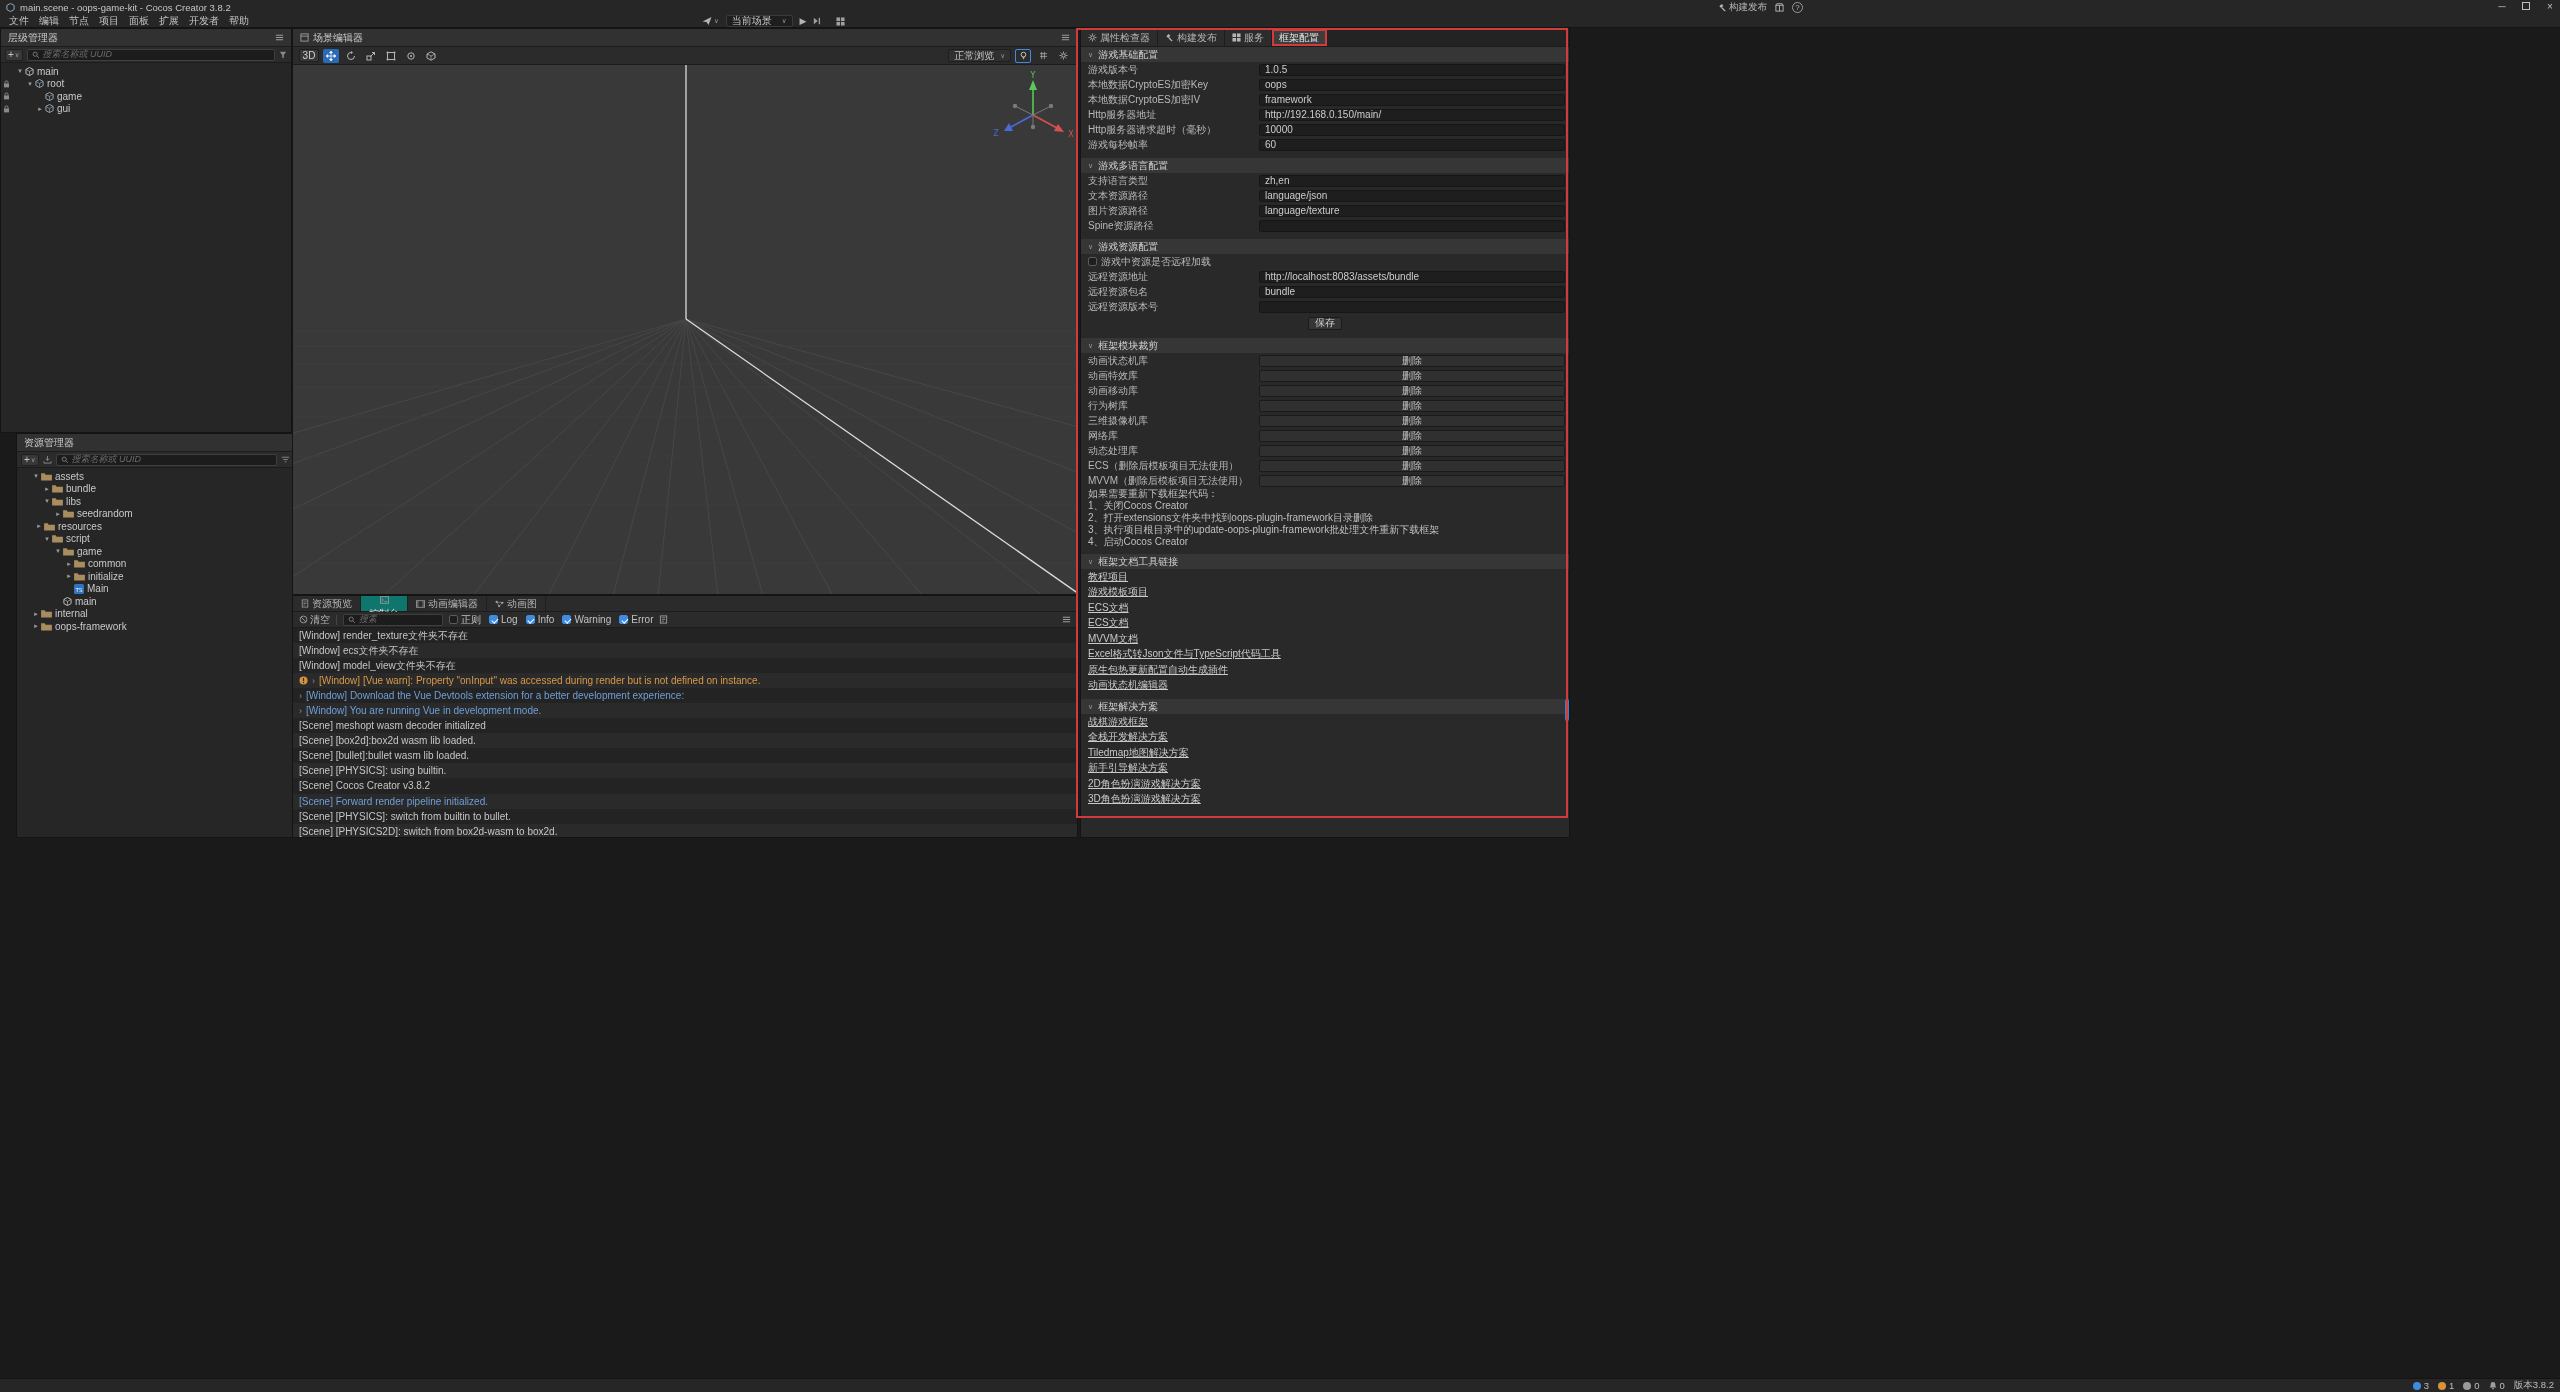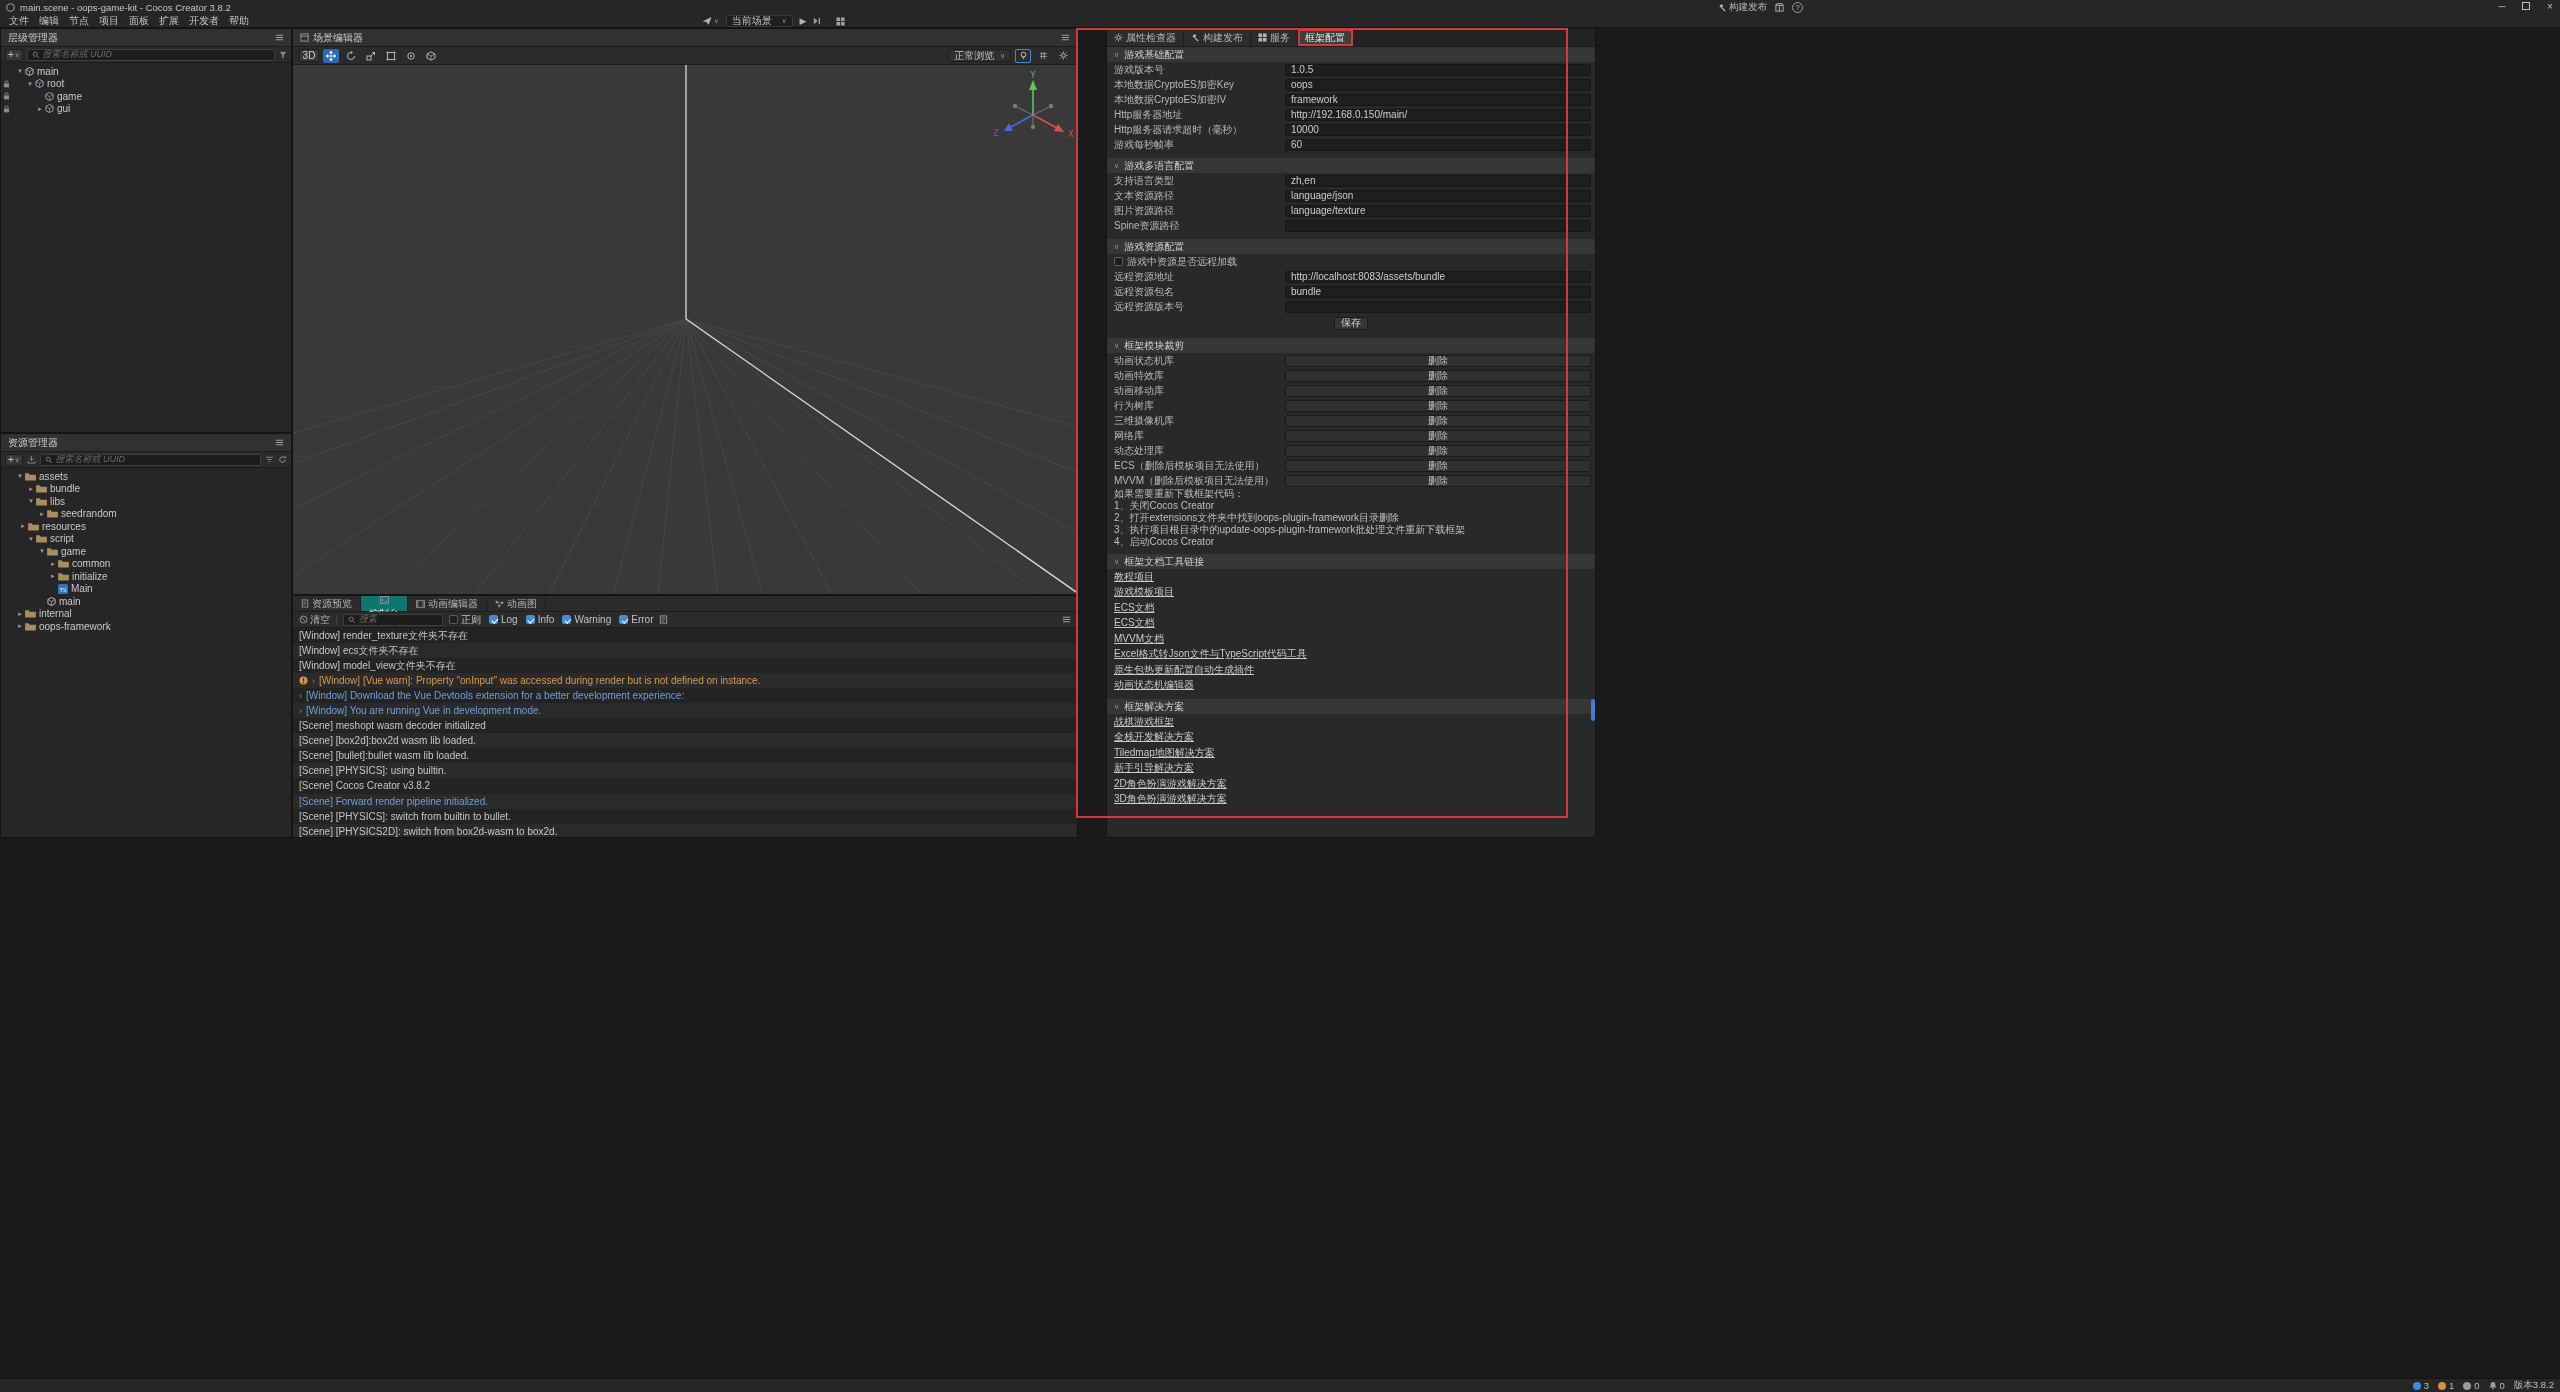--- a/index.html
+++ b/index.html
@@ -279,21 +279,21 @@
           <svg width="9" height="9" viewBox="0 0 10 10">
             <path d="M5 .5 9 2.7v4.6L5 9.5 1 7.3V2.7z" fill="none" stroke="#9fb0bd"></path>
             <path d="M1 2.7 5 5l4-2.3M5 5v4.5" fill="none" stroke="#9fb0bd" stroke-width=".7"></path>
           </svg>
         </span>
         <span class="tree-label">gui</span>
       </div>
     </div>
 </div>
 
-<div class="panel" id="assets-panel" style="left:0;top:433px;width:292px;height:405px;">
+<div class="panel" id="assets-panel" style="left:16px;top:433px;width:292px;height:405px;">
   <div class="panel-header">
     <span class="ph-title">资源管理器</span>
     <span class="icn">
       <svg width="9" height="9" viewBox="0 0 10 10">
           <path d="M1 2.5h8M1 5h8M1 7.5h8" stroke="#9e9e9e" stroke-width="1.1"></path>
         </svg>
     </span>
   </div>
   <div class="panel-toolbar">
     <span class="pt-btn">+<span class="chev">∨</span></span>
@@ -728,21 +728,21 @@
       </div>
       <div class="log-row even t-log">
         <span class="log-text">[Scene] [PHYSICS]: switch from builtin to bullet.</span>
       </div>
       <div class="log-row odd t-log">
         <span class="log-text">[Scene] [PHYSICS2D]: switch from box2d-wasm to box2d.</span>
       </div>
     </div>
 </div>
 
-<div class="panel" id="inspector-panel" style="left:1106px;top:28px;width:490px;height:810px;">
+<div class="panel" id="inspector-panel" style="left:1080px;top:28px;width:490px;height:810px;">
   <div id="inspector-tabs">
       <div class="insp-tab">
         <span class="icn ">
           <svg width="9" height="9" viewBox="0 0 10 10">
             <circle cx="5" cy="5" r="1.9" fill="none" stroke="#b5b5b5" stroke-width="1.1"></circle>
             <path d="M5 .5v1.8M5 7.7v1.8M.5 5h1.8M7.7 5h1.8M1.8 1.8l1.3 1.3M6.9 6.9l1.3 1.3M8.2 1.8 6.9 3.1M3.1 6.9 1.8 8.2" stroke="#b5b5b5" stroke-width=".9"></path>
           </svg>
         </span>
         <span>属性检查器</span>
       </div>

